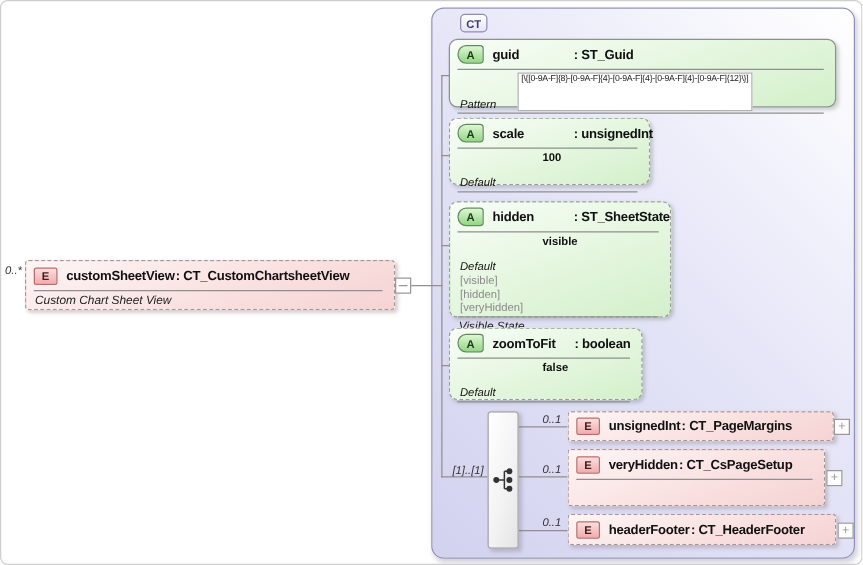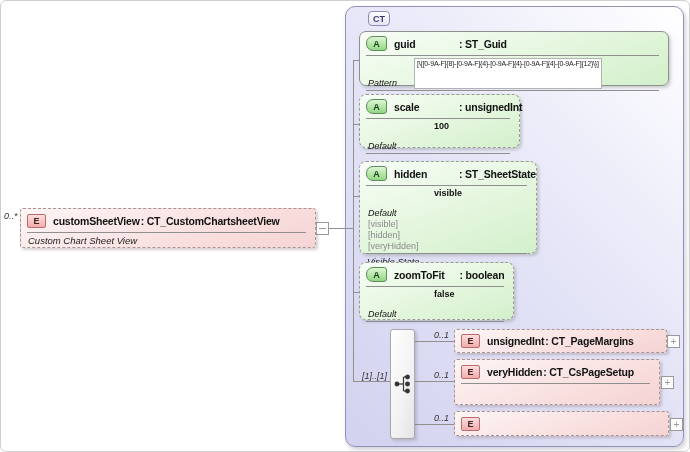--- a/index.html
+++ b/index.html
@@ -213,19 +213,20 @@
     <div class="sep"></div>
   </div>
   <div class="plus-box" style="left:660px;top:375px">
     <span>+</span>
   </div>
 
   <div class="cardinality" style="left:418px;top:412px;width:30px;text-align:right">0..1</div>
   <div class="node elem" style="left:453px;top:410px;width:215px;height:25px">
     <div class="trow" style="min-height:23px">
       <div class="e-badge">E</div>
+      <div class="tname"><span>headerFooter</span><span class="ty-plain">: CT_HeaderFooter</span></div>
     </div>
   </div>
   <div class="plus-box" style="left:669px;top:417px">
     <span>+</span>
   </div>
 
 </div>
 
 </body></html>

